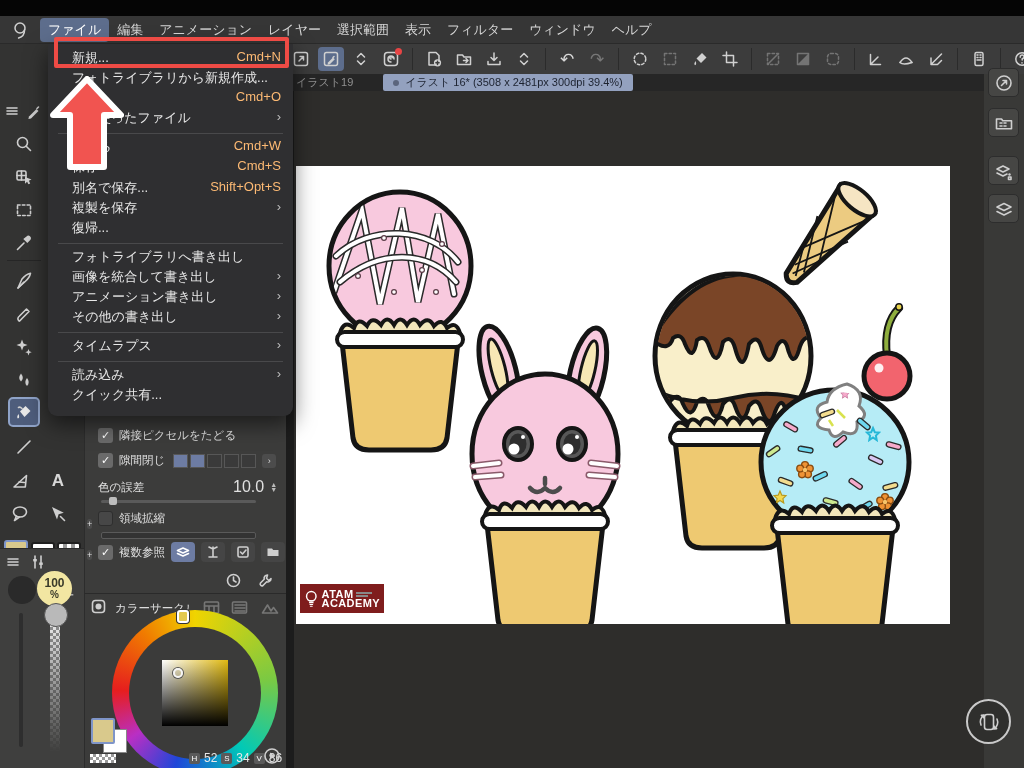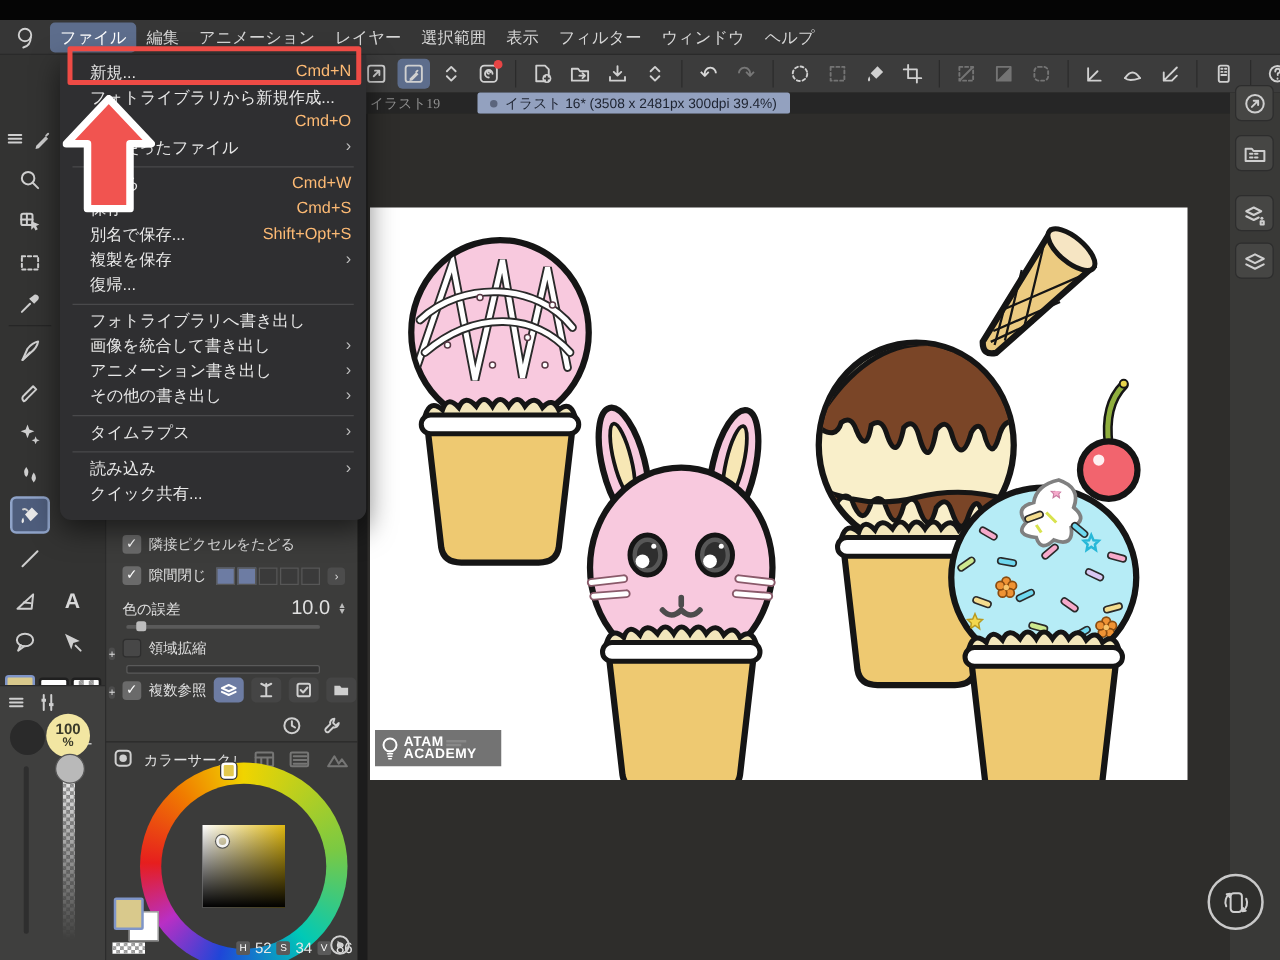--- a/index.html
+++ b/index.html
@@ -17,21 +17,21 @@
   .ib{width:26px;height:24px;display:flex;align-items:center;justify-content:center;border-radius:4px;
       flex:none;margin:0 2px;position:relative;color:#d0d0d0;}
   .ib.hl{background:#5d6d8c;}
   .ib.dim{opacity:.38;}
   .uglyph{font-size:17px;line-height:1;color:#d8d8d8;}
   svg.si{display:block;}
   svg.si *{stroke:#d0d0d0;stroke-width:1.5;fill:none;stroke-linecap:round;stroke-linejoin:round;}
   svg.si .f{fill:#d0d0d0;stroke:none;}
   .reddot{position:absolute;right:2px;top:1px;width:7px;height:7px;border-radius:50%;background:#e84545;}
   #tabbar{left:286px;top:74px;width:738px;height:17px;background:#262626;display:flex;align-items:center;font-size:11px;}
-  .tab1{color:#909090;padding:0 10px;font-family:Liberation Serif, serif;}
+  .tab1{color:#909090;padding:0 10px;}
   .tab2{background:#93a1bf;color:#1d2330;height:17px;display:flex;align-items:center;border-radius:2px;
         padding:0 10px;margin-left:20px;gap:6px;}
   .tab2 .dot{width:6px;height:6px;border-radius:50%;background:#5b657d;}
   #tab-chevron{position:absolute;right:8px;top:74px;height:17px;display:flex;align-items:center;color:#b5b5b5;font-size:11px;}
   
   #leftstrip{left:0;top:44px;width:84px;height:724px;background:#333332;}
   .tool{position:absolute;width:32px;height:30px;display:flex;align-items:center;justify-content:center;color:#cfcfcf;}
   .tool.sel{background:#4e5d7c;border:2px solid #8fa3c8;border-radius:5px;box-sizing:border-box;}
   svg.ti *{stroke:#cfcfcf;stroke-width:1.6;fill:none;stroke-linecap:round;stroke-linejoin:round;}
   svg.ti .f{fill:#cfcfcf;stroke:none;}
@@ -64,21 +64,21 @@
   #wheelring{position:absolute;width:166px;height:166px;border-radius:50%;
      background:conic-gradient(from 0deg,#f0d400,#7ac943 80deg,#00c9b7 140deg,#1f46d8 195deg,#b92fc4 235deg,#e61e1e 272deg,#f07c00 320deg,#f0d400 360deg);}
   #wheelhole{position:absolute;width:132px;height:132px;border-radius:50%;background:#3b3b3a;left:17px;top:17px;}
   #svsq{position:absolute;width:66px;height:66px;
      background:linear-gradient(to bottom,rgba(0,0,0,0) 0%,#000 100%),linear-gradient(to right,#fff,#e0b912);}
   .hsvlab{display:inline-block;width:11px;height:11px;background:#5a5a5a;color:#fff;font-size:8px;line-height:11px;
           text-align:center;border-radius:2px;}
   
   #canvaswrap{left:286px;top:91px;width:698px;height:677px;background:#2e2d2b;overflow:hidden;}
   #whitecanvas{position:absolute;left:10px;top:75px;width:654px;height:458px;background:#fff;}
-  #atamlogo{position:absolute;left:4px;top:418px;width:101px;height:29px;background:#737373;display:flex;
+  #atamlogo{position:absolute;left:4px;top:418px;width:84px;height:29px;background:#7f1d1d;display:flex;
             align-items:center;padding:0 4px;box-sizing:border-box;gap:3px;color:#fff;}
   #atamlogo .t1{font-size:11px;font-weight:bold;line-height:10px;letter-spacing:.5px;}
   #atamlogo .t2{font-size:11px;font-weight:bold;line-height:9px;letter-spacing:.4px;}
   
   #rightbar{left:984px;top:74px;width:40px;height:694px;background:#393937;}
   .rb-btn{position:absolute;left:4px;width:31px;height:29px;background:#464644;border:1px solid #2d2d2d;
           border-radius:5px;display:flex;align-items:center;justify-content:center;box-sizing:border-box;}
   
   #dropdown{left:48px;top:44px;width:245px;background:#2f2f31;border-radius:0 0 9px 9px;
             box-shadow:0 8px 22px rgba(0,0,0,.55);padding:5px 0 9px;color:#e8e8e8;font-size:13px;z-index:40;}

